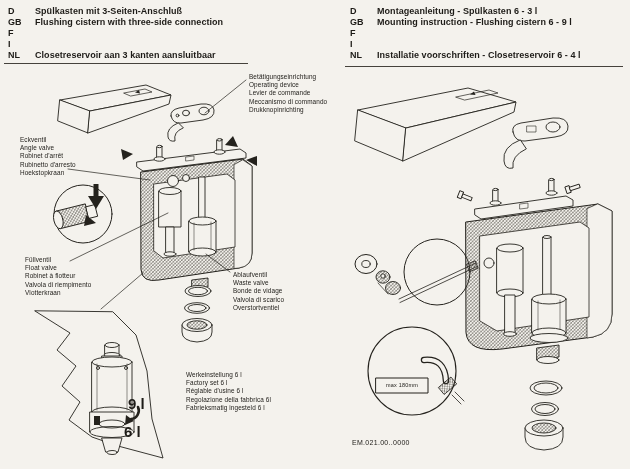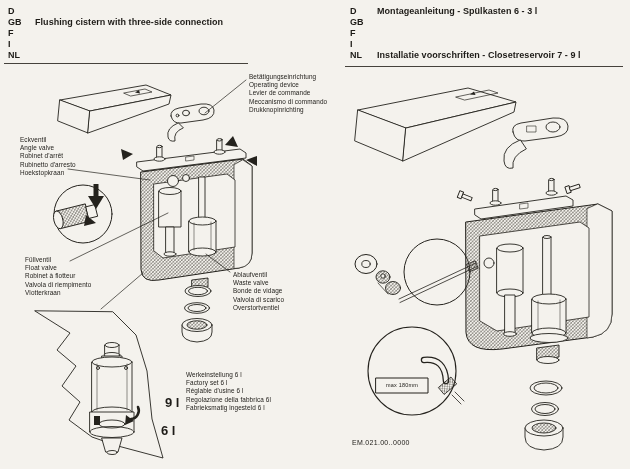--- a/index.html
+++ b/index.html
@@ -7,68 +7,71 @@
   .page {
     position:relative; width:630px; height:469px; overflow:hidden;
     background:#f4f2ed; color:#1d1b17;
     font-family:"Liberation Sans", sans-serif;
   }
   .hdr { position:absolute; font-size:9px; font-weight:bold; line-height:11px; letter-spacing:0.05px; }
   .hdr .row { display:flex; }
   .hdr .code { width:27px; flex:0 0 27px; }
   .rule { position:absolute; height:1.2px; background:#45423c; }
   .lbl { position:absolute; font-size:6.4px; line-height:8.2px; white-space:pre-line; letter-spacing:0.1px; }
-  .cap { position:absolute; font-size:13px; font-weight:bold; white-space:nowrap;padding-left:37px; }
+  .cap { position:absolute; font-size:15px; font-weight:bold; white-space:nowrap; }
   .tiny { position:absolute; font-size:5.5px; white-space:nowrap; text-align:center; letter-spacing:0.2px; }
   .docnum { position:absolute; font-size:7px; letter-spacing:0.3px; white-space:nowrap; }
   svg.art { position:absolute; left:0; top:0; z-index:0; }
   .txt { z-index:2; }
 </style>
 </head>
 <body>
 
 <div class="page">
 
   <div class="hdr txt" style="left:8px; top:6px; width:250px;">
     <div class="row">
       <span class="code">D</span>
+      <span>Spülkasten mit 3-Seiten-Anschluß</span>
     </div>
     <div class="row">
       <span class="code">GB</span>
       <span>Flushing cistern with three-side connection</span>
     </div>
     <div class="row">
       <span class="code">F</span>
     </div>
     <div class="row">
       <span class="code">I</span>
     </div>
     <div class="row">
       <span class="code">NL</span>
+      <span>Closetreservoir aan 3 kanten aansluitbaar</span>
     </div>
   </div>
   <div class="rule txt" style="left:4px; top:63px; width:244px;"></div>
 
   <div class="hdr txt" style="left:350px; top:6px; width:278px;">
     <div class="row">
       <span class="code">D</span>
       <span>Montageanleitung - Spülkasten 6 - 3 l</span>
     </div>
     <div class="row">
       <span class="code">GB</span>
+      <span>Mounting instruction - Flushing cistern 6 - 9 l</span>
     </div>
     <div class="row">
       <span class="code">F</span>
     </div>
     <div class="row">
       <span class="code">I</span>
     </div>
     <div class="row">
       <span class="code">NL</span>
-      <span>Installatie voorschriften - Closetreservoir 7 - 9 l</span>
+      <span>Installatie voorschriften - Closetreservoir 6 - 4 l</span>
     </div>
   </div>
   <div class="rule txt" style="left:345px; top:66px; width:278px;"></div>
 
   <svg class="art" width="630" height="469" viewBox="0 0 630 469">
     <defs>
       <pattern id="xh" width="3.4" height="3.4" patternUnits="userSpaceOnUse">
         <path d="M0,3.4 L3.4,0" stroke="#45423a" stroke-width="0.55"></path>
         <path d="M0,0 L3.4,3.4" stroke="#45423a" stroke-width="0.35"></path>
       </pattern>

